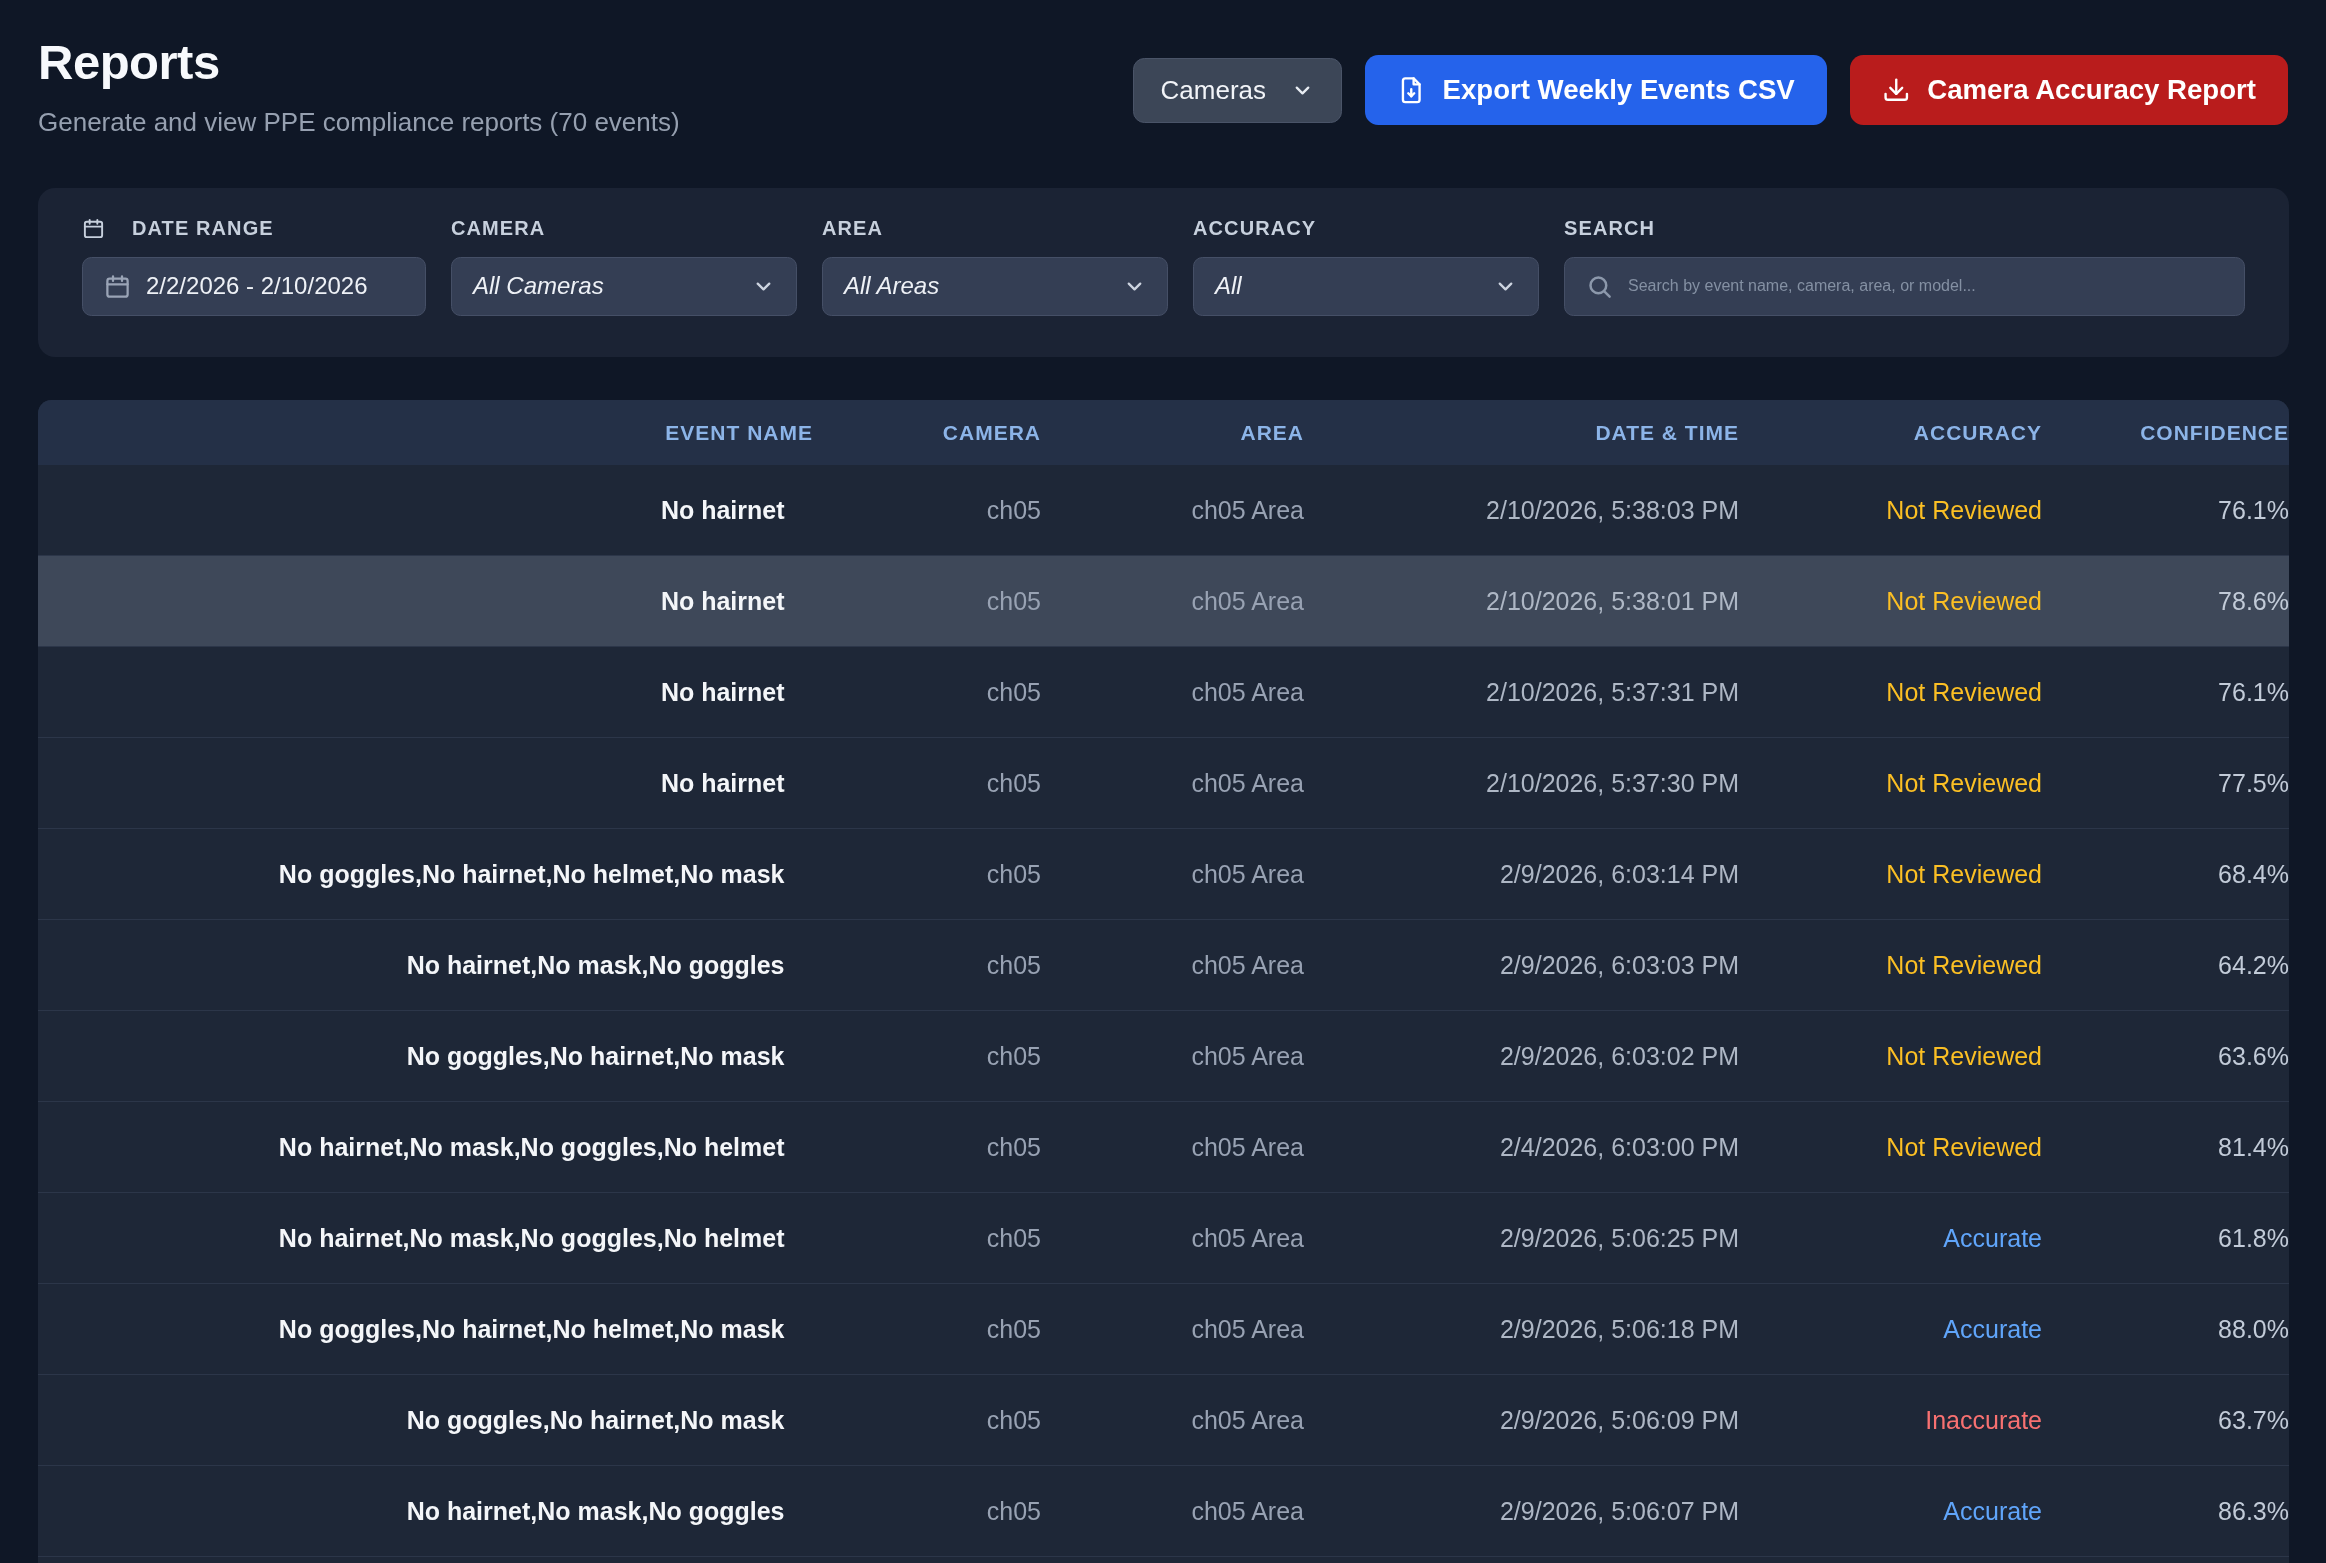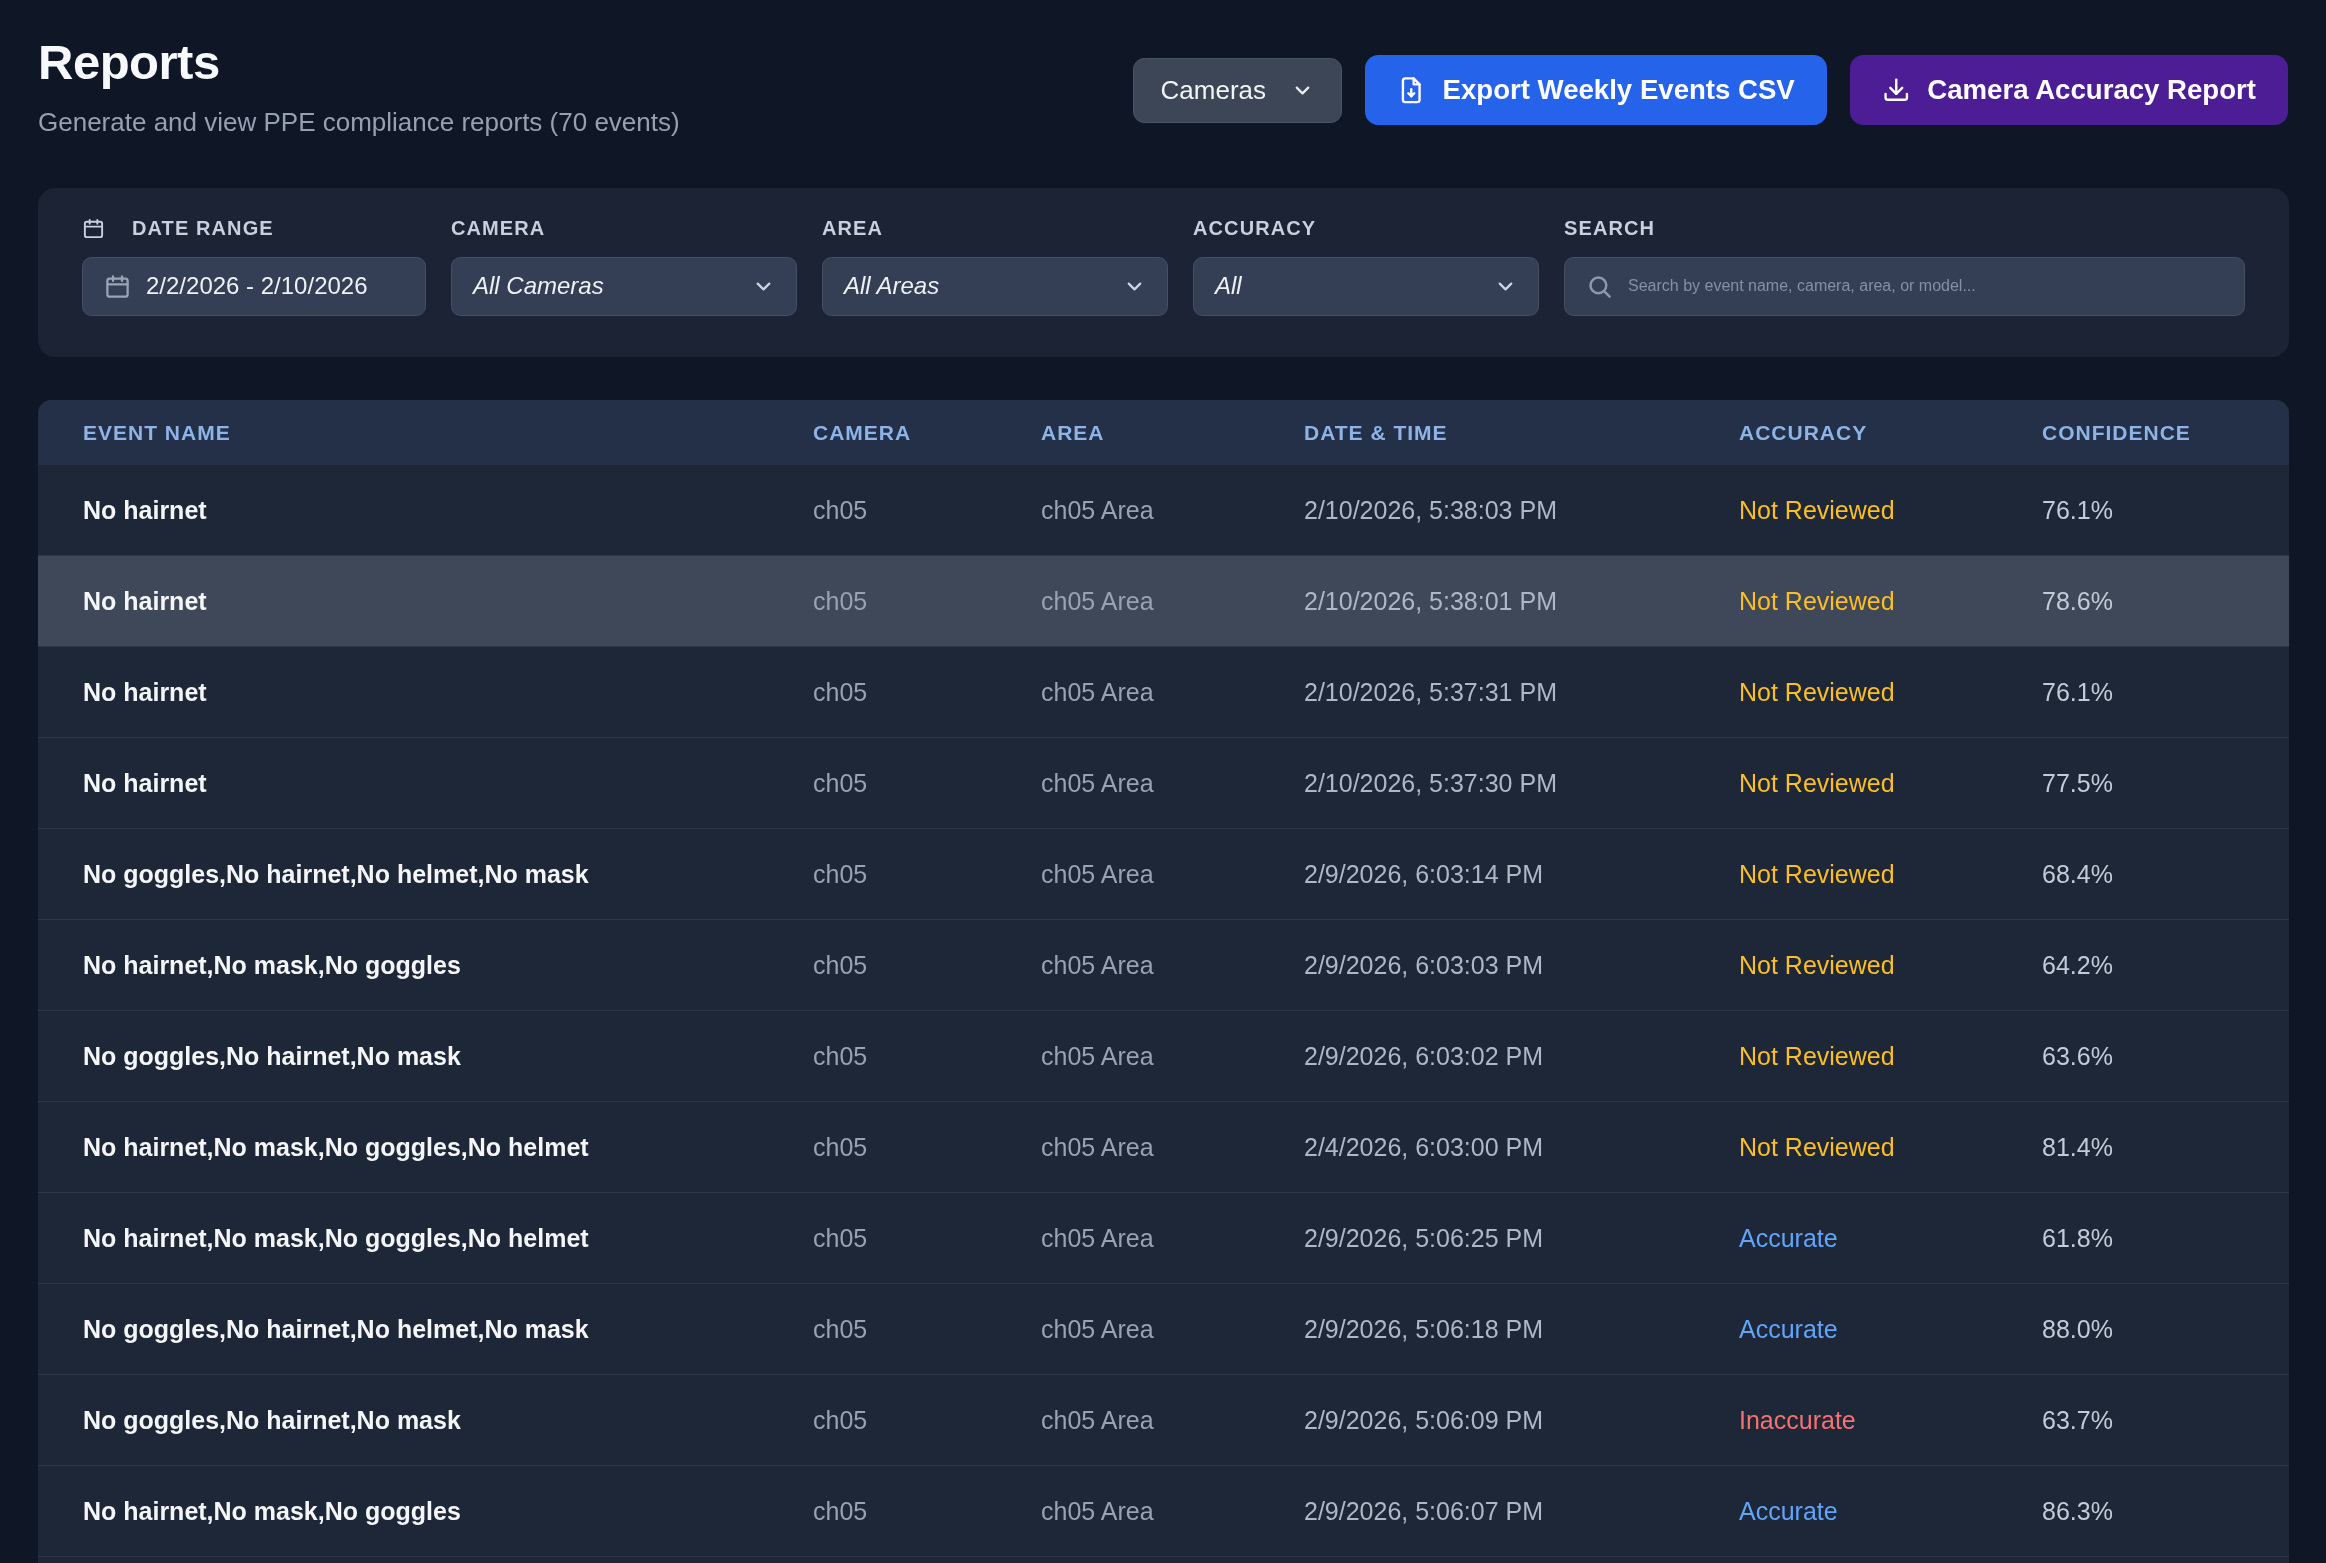--- a/index.html
+++ b/index.html
@@ -22,21 +22,21 @@
     background:#3c4657; border:1px solid #4a5468; border-radius:11.4px;
     height:65px; padding:0 27px; font-size:26px; color:#f2f4f8; cursor:pointer;
   }
   .btn {
     display:flex; align-items:center; gap:17px;
     height:70px; padding:0 32px; border:none; border-radius:13.3px;
     font-size:27.6px; font-weight:bold; color:#ffffff; cursor:pointer;
     font-family:"Liberation Sans", sans-serif;
   }
   .btn-export { background:#2563eb; }
-  .btn-accuracy { background:#4c1d95; }
+  .btn-accuracy { background:#b91c1c; }
 
   
   .filter-panel {
     position:absolute; left:38px; top:188px; width:2251px; height:169px;
     background:#1b2334; border-radius:17px;
     display:flex; gap:25px; padding:28.5px 44px 0 44px;
   }
   .filter-group { display:flex; flex-direction:column; }
   .filter-label {
     display:flex; align-items:center; gap:27px;
@@ -56,21 +56,21 @@
   .search-field { background:#343e54; }
   .search-input {
     flex:1; background:transparent; border:none; outline:none;
     font-size:16px; color:#eef1f6; font-family:"Liberation Sans", sans-serif;
   }
   .search-input::placeholder { color:#8490a3; }
 
   
   .events-table {
     position:absolute; left:38px; top:400px; width:2251px; bottom:0;
-    border-radius:13.3px 13.3px 0 0; overflow:hidden; background:#1e2737;
+    border-radius:13.3px 13.3px 0 0; overflow:hidden; background:#1e2737;text-align:right;
   }
   .tgrid {
     display:grid;
     grid-template-columns:730px 228px 263px 435px 303px 1fr;
     align-items:center; padding-left:45px;
   }
   .thead {
     background:#243047; height:65px;
     font-size:21px; font-weight:bold; letter-spacing:1px;
     color:#8cb4e8; text-transform:uppercase;

